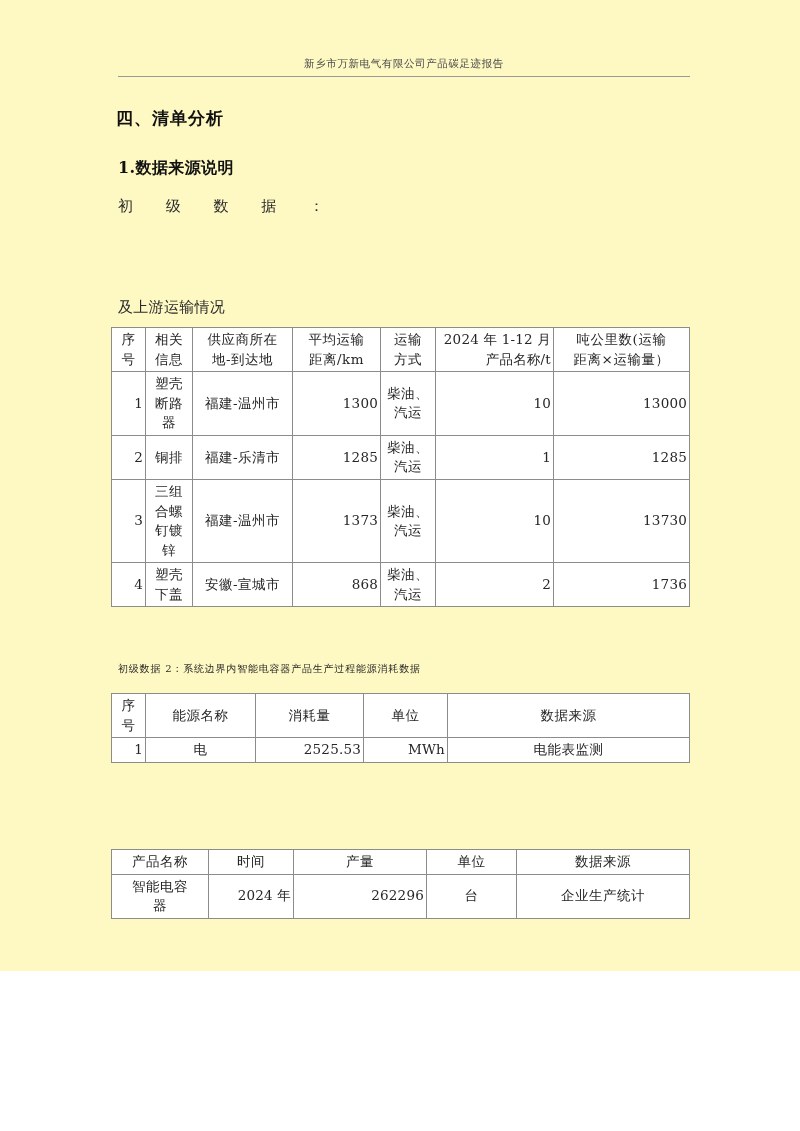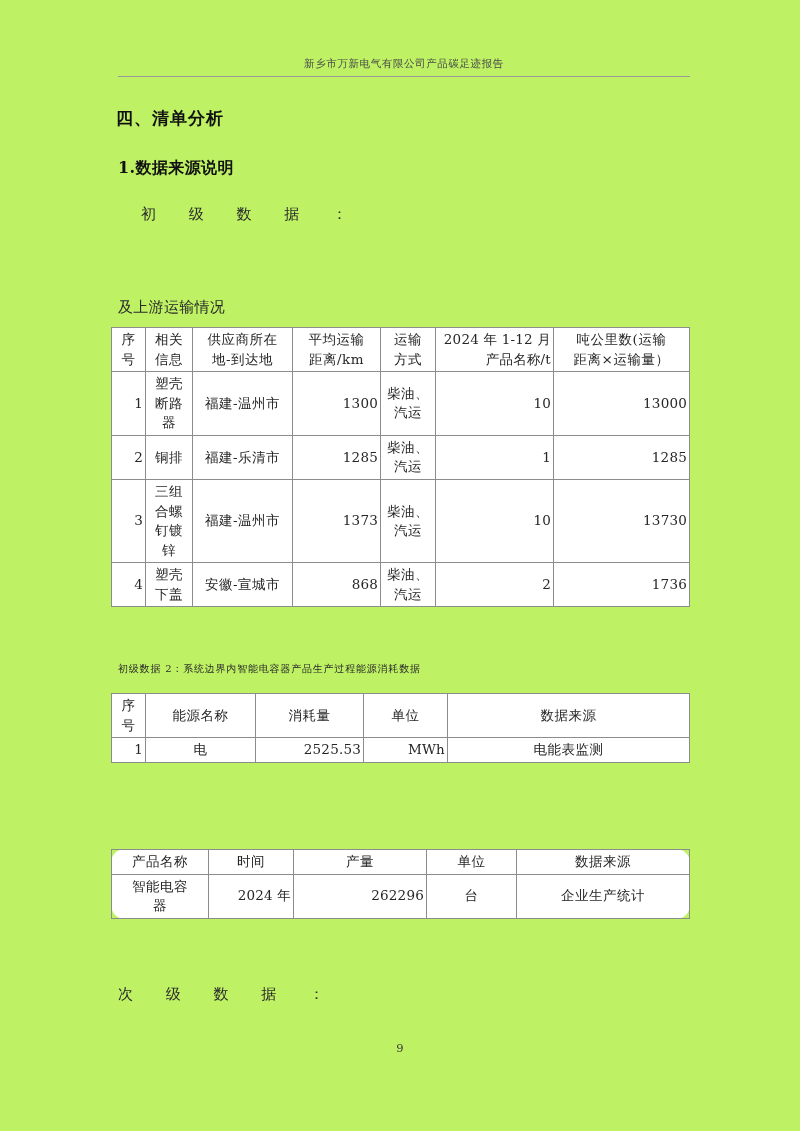--- a/index.html
+++ b/index.html
@@ -7,22 +7,22 @@
     padding: 0;
     background: #ffffff;
   }
   body {
     font-family: "DejaVu Serif", "Liberation Serif", serif;
     color: #1b1b1b;
   }
   #page {
     position: relative;
     width: 800px;
-    height: 1131px;
-    background: #bef264;
+    height: 971px;
+    background: #fef9c3;
     overflow: hidden;
     box-sizing: border-box;
   }
 
   
   .running-header {
     position: absolute;
     left: 118px;
     top: 57px;
     width: 572px;
@@ -121,21 +121,21 @@
 
 <div id="page">
 
   <div class="running-header">新乡市万新电气有限公司产品碳足迹报告</div>
   <div class="header-rule"></div>
 
   <div class="h-section" style="top:107px;">四、清单分析</div>
 
   <div class="h-sub" style="top:158px;">1.数据来源说明</div>
 
-  <div class="para wide" style="top:205px;margin-left:23px;">初 级 数 据 ：</div>
+  <div class="para wide" style="top:197px;">初 级 数 据 ：</div>
 
   <div class="para" style="top:298px;">及上游运输情况</div>
 
   <table class="doc-table" id="table1" style="left:111px; top:327px; width:578px;">
     <colgroup>
       <col style="width:34px;">
       <col style="width:47px;">
       <col style="width:100px;">
       <col style="width:88px;">
       <col style="width:55px;">
@@ -271,21 +271,21 @@
         <td class="num">1</td>
         <td>电</td>
         <td class="num">2525.53</td>
         <td class="num">MWh</td>
         <td>电能表监测</td>
       </tr>
     </tbody>
   </table>
 
 
-  <table class="doc-table" id="table3" style="left:111px; top:849px; width:578px;border-radius:14px;">
+  <table class="doc-table" id="table3" style="left:111px; top:849px; width:578px;">
     <colgroup>
       <col style="width:97px;">
       <col style="width:85px;">
       <col style="width:133px;">
       <col style="width:90px;">
       <col style="width:173px;">
     </colgroup>
     <thead>
       <tr>
         <th>产品名称</th>

